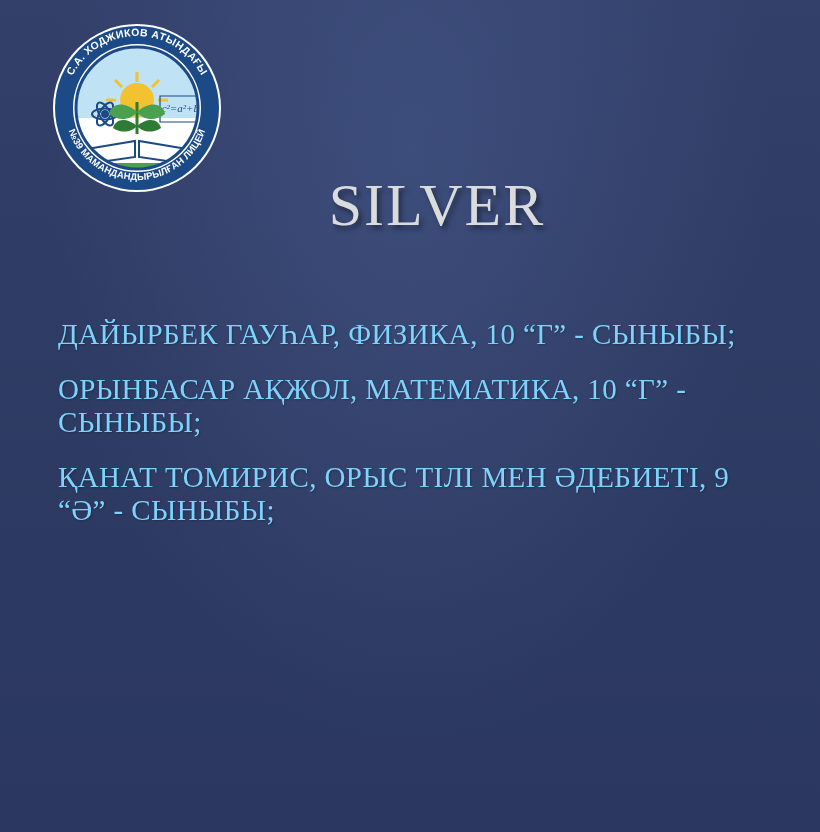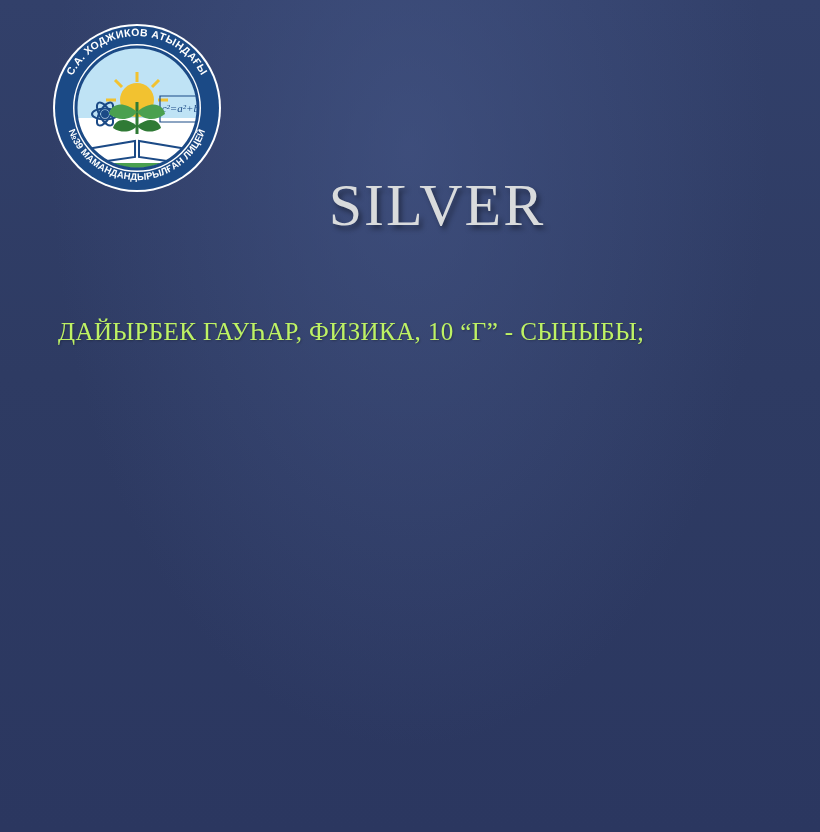--- a/index.html
+++ b/index.html
@@ -59,23 +59,23 @@
   }
 
   
   .entries {
     position: absolute;
     top: 318px;
     left: 58px;
     width: 716px;
   }
   .entry {
-    color: #bef264;
+    color: #7dd3fc;
     font-family: "Liberation Serif", serif;
-    font-size: 25px;
+    font-size: 29px;
     line-height: 1.12;
     letter-spacing: 0.4px;
     margin-bottom: 23px;
     text-shadow: 1px 1px 2px rgba(0,0,0,0.25);
   }
   .entry:last-child { margin-bottom: 0; }
 </style>
 </head>
 <body>
 
@@ -146,14 +146,16 @@
         <rect x="30" y="157" width="130" height="9" fill="#e8842c"></rect>
       </g>
       <circle cx="95" cy="86" r="61" fill="none" stroke="#1b4a86" stroke-width="3"></circle>
     </svg>
   </div>
 
   <div class="title">SILVER</div>
 
   <div class="entries">
     <div class="entry">ДАЙЫРБЕК ГАУҺАР, ФИЗИКА, 10 “Г” - СЫНЫБЫ;</div>
+    <div class="entry">ОРЫНБАСАР АҚЖОЛ, МАТЕМАТИКА, 10 “Г” - СЫНЫБЫ;</div>
+    <div class="entry">ҚАНАТ ТОМИРИС, ОРЫС ТІЛІ МЕН ӘДЕБИЕТІ, 9 “Ә” - СЫНЫБЫ;</div>
   </div>
 </div>
 
 </body></html>

